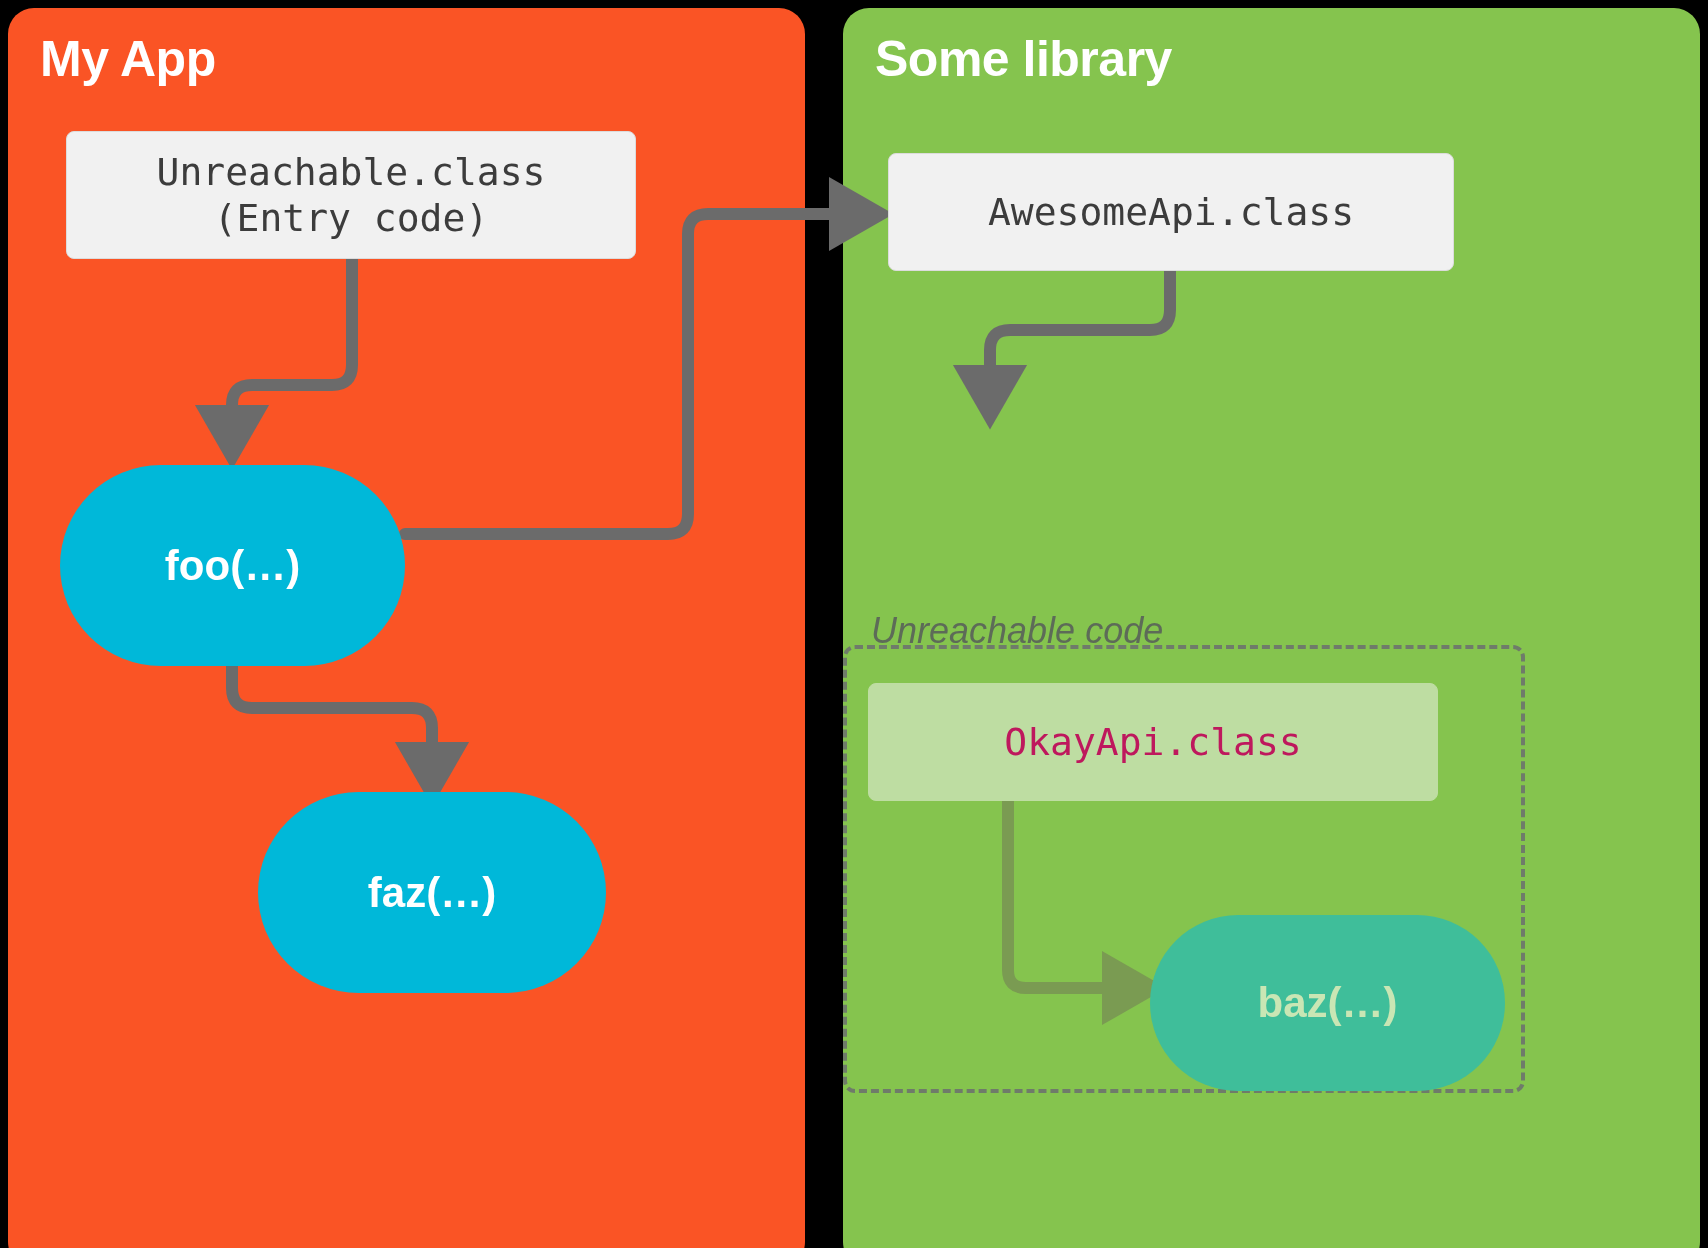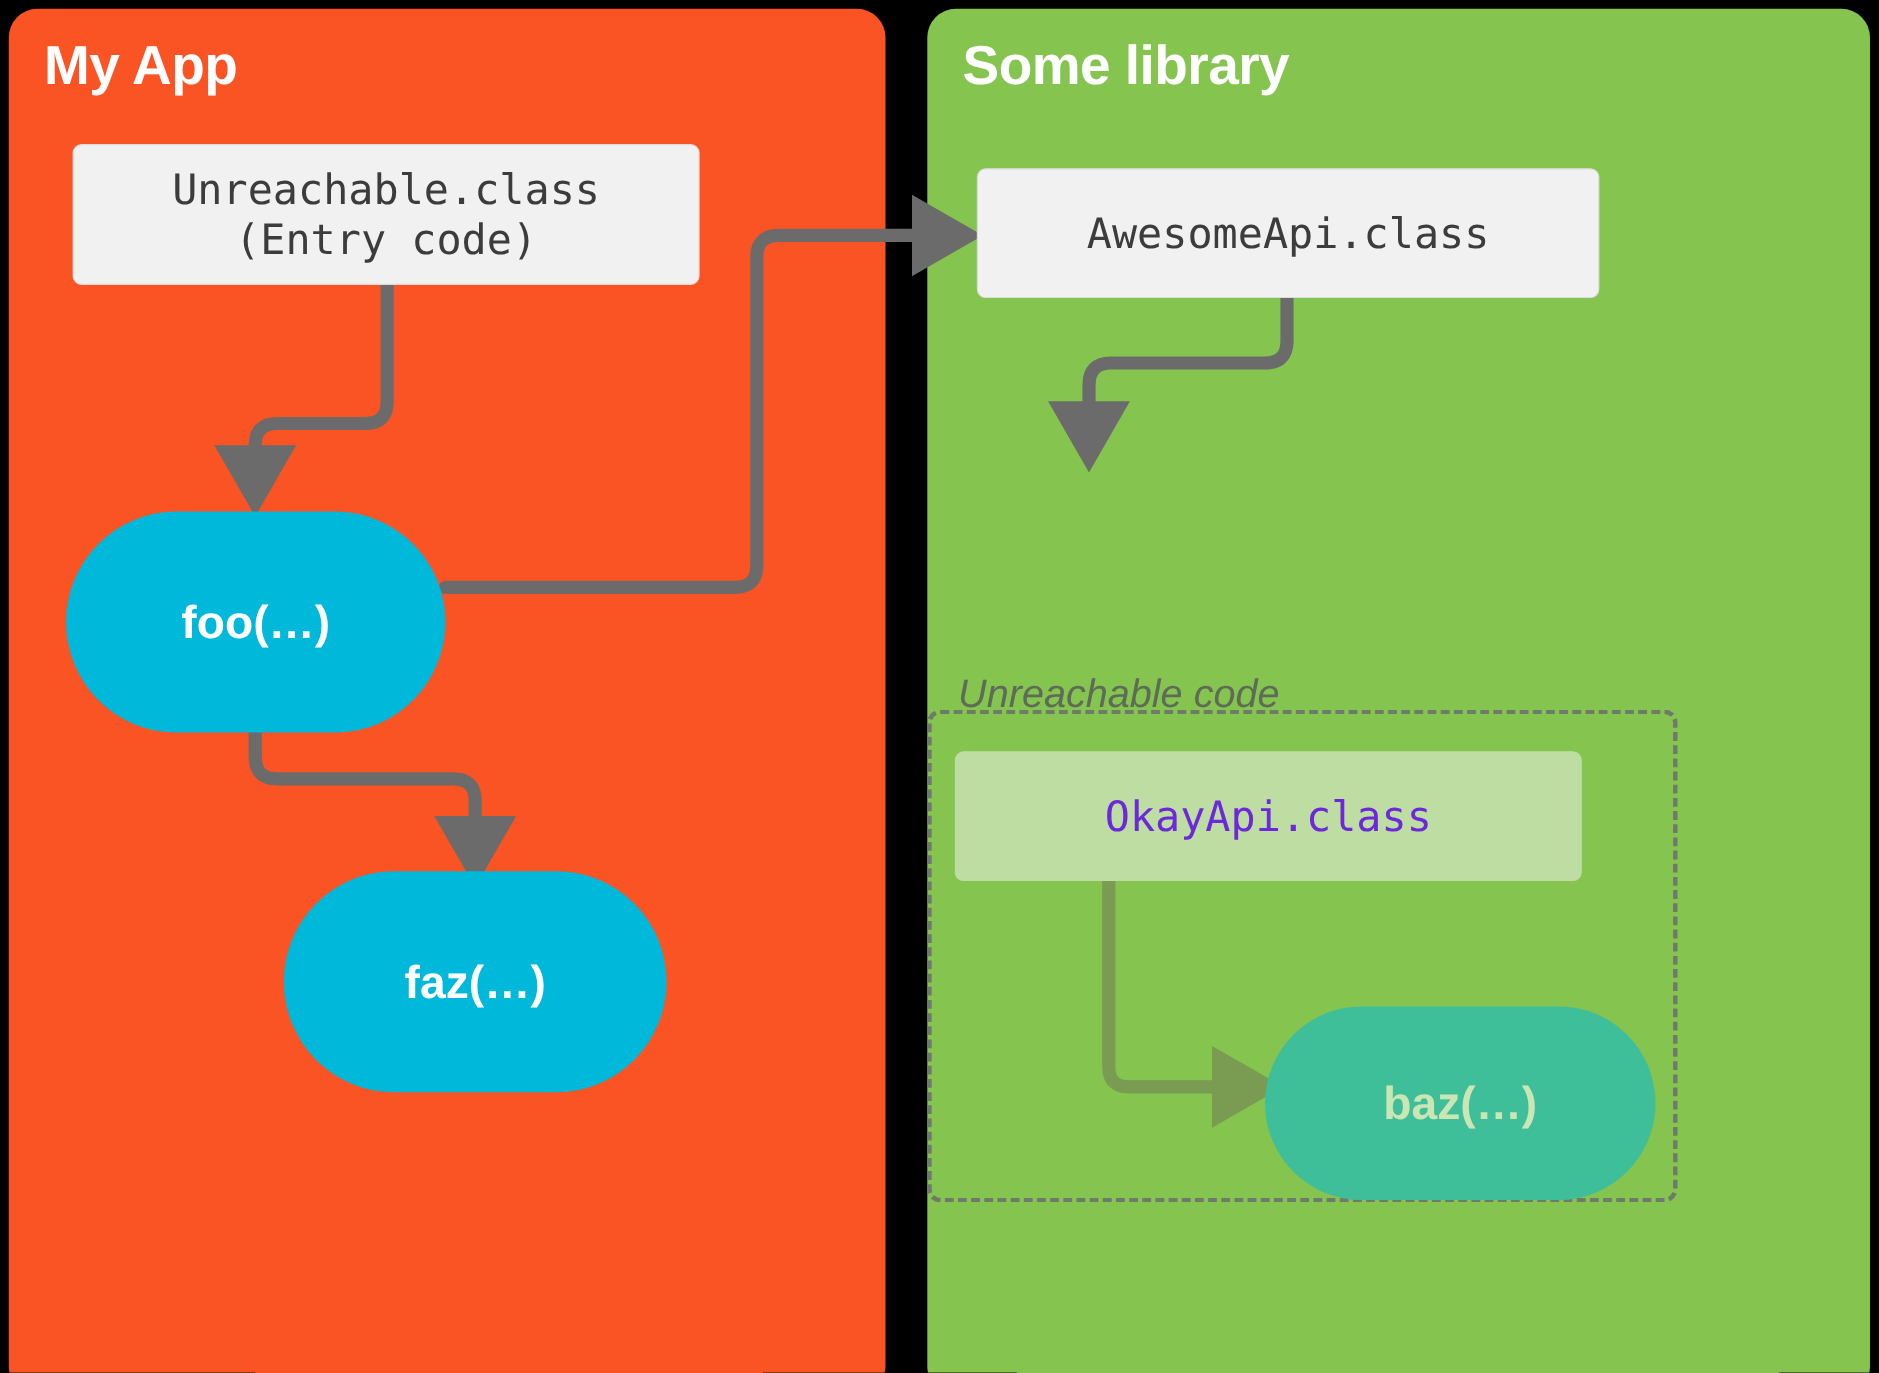--- a/index.html
+++ b/index.html
@@ -75,21 +75,21 @@
     width: 566px;
     height: 118px;
   }
   #box-okayapi {
     left: 868px;
     top: 683px;
     width: 570px;
     height: 118px;
     background: #BEDDA2;
     border-color: #BEDDA2;
-    color: #6d28d9;
+    color: #be185d;
   }
 
   
   .pill {
     position: absolute;
     background: #00B8D9;
     border-radius: 999px;
     display: flex;
     align-items: center;
     justify-content: center;

